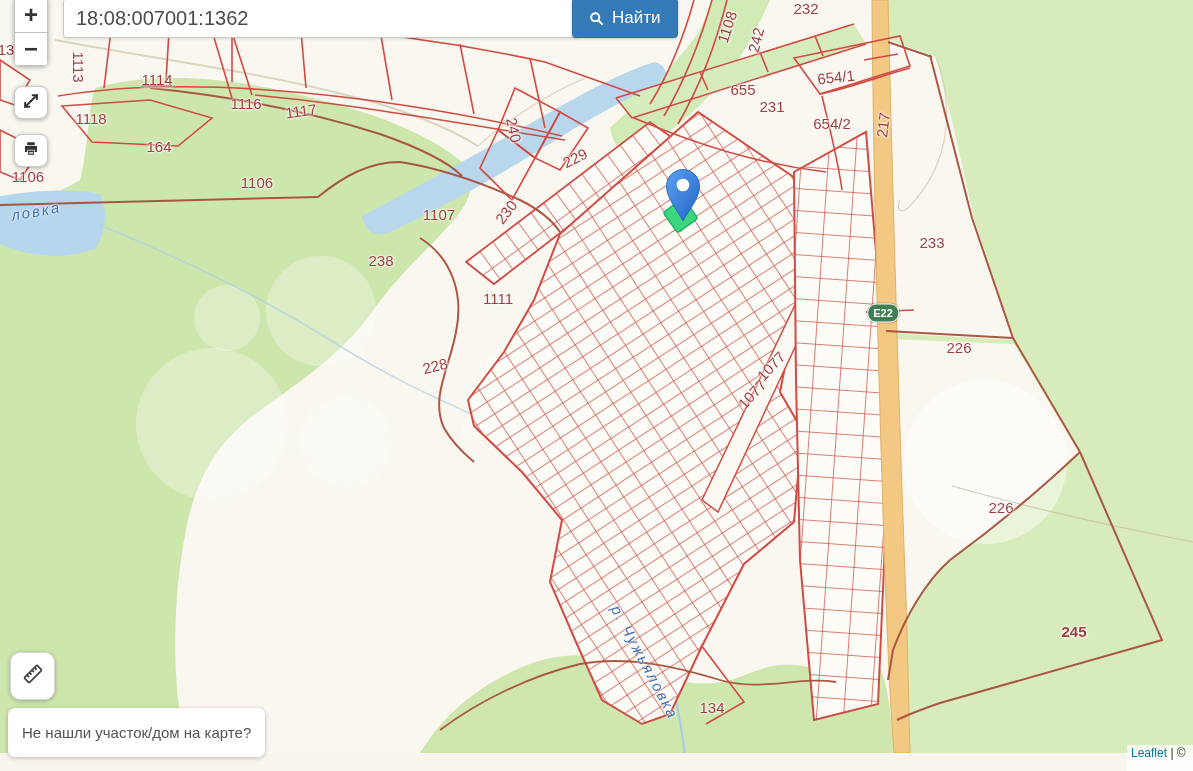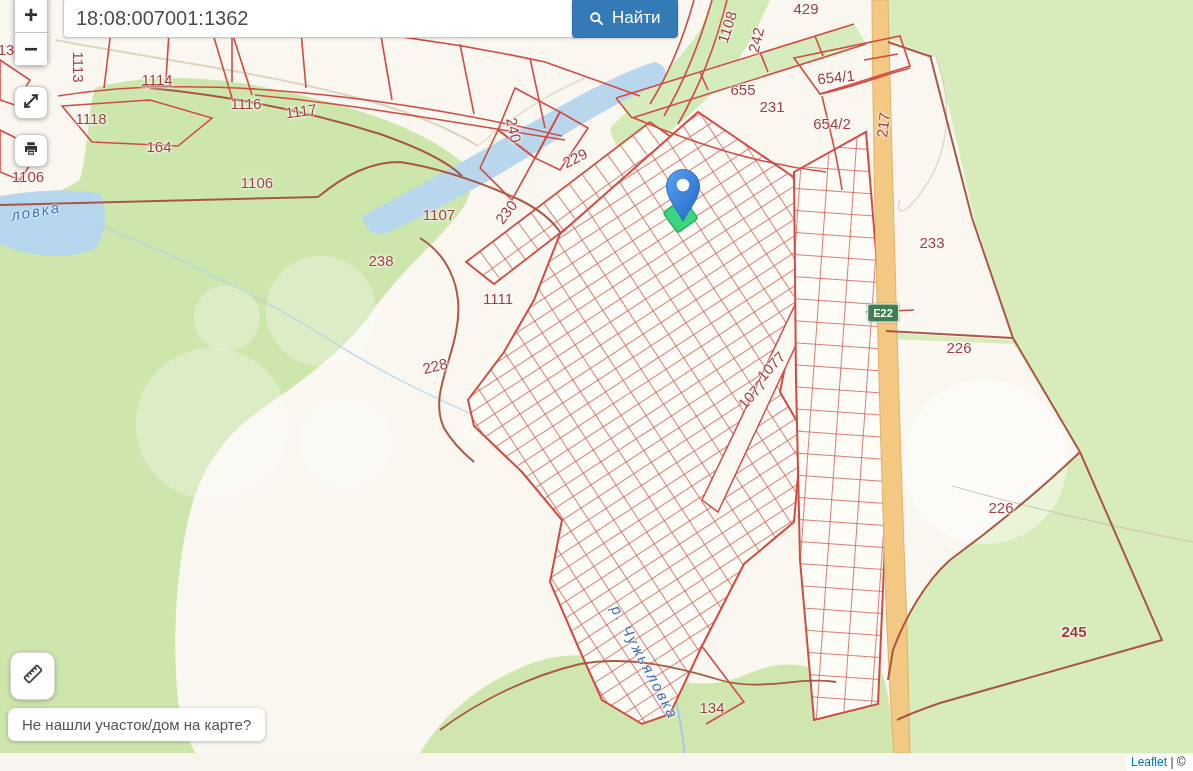--- a/index.html
+++ b/index.html
@@ -8,21 +8,21 @@
   svg text{font-family:"Liberation Sans", sans-serif;}
 
   
   #label-layer{position:absolute;inset:0;pointer-events:none;}
   .plabel{position:absolute;font-size:15px;color:#9e3e3e;white-space:nowrap;
     text-shadow:0 0 2px #fff,0 0 3px #fff,0 0 4px #fff;transform-origin:center;}
   .rlabel{position:absolute;font-size:15px;font-style:italic;color:#3f6fb5;letter-spacing:2px;
     white-space:nowrap;text-shadow:0 0 2px #fff,0 0 3px #fff;transform-origin:center;}
   .road-badge{position:absolute;left:883px;top:313px;transform:translate(-50%,-50%);
     background:#3e7e52;color:#fff;font-size:11px;font-weight:bold;line-height:1;
-    padding:3px 5px;border:1.5px solid #fff;border-radius:3px;box-shadow:0 0 0 1px rgba(0,0,0,.15);}
+    padding:3px 5px;border:1.5px solid #fff;border-radius:9px;box-shadow:0 0 0 1px rgba(0,0,0,.15);}
 
   
   .zoombar{position:absolute;left:14px;top:-2px;width:34px;border-radius:0 0 6px 6px;
     box-shadow:0 1px 5px rgba(0,0,0,.35);overflow:hidden;}
   .zoombar .zbtn{display:block;width:34px;height:34px;background:#fff;border:1px solid #c3c3c3;
     font-size:24px;font-weight:bold;color:#333;text-align:center;line-height:32px;cursor:pointer;box-sizing:border-box;}
   .zoombar .zbtn:first-child{border-bottom:none;}
   .sq-btn{position:absolute;left:14px;width:34px;height:33px;background:#fff;border:1px solid #c9c9c9;
     border-radius:8px;box-shadow:0 1px 4px rgba(0,0,0,.3);display:flex;align-items:center;justify-content:center;
     cursor:pointer;box-sizing:border-box;}
@@ -33,24 +33,24 @@
 
   
   .search-input{position:absolute;left:63px;top:-2px;width:490px;height:38px;border:1px solid #c8c8c8;
     border-radius:4px;font-size:20px;color:#4a4a4a;padding:0 12px;background:#fff;outline:none;
     font-family:"Liberation Sans", sans-serif;box-shadow:0 1px 3px rgba(0,0,0,.12);}
   .find-btn{position:absolute;left:572px;top:-2px;height:40px;padding:0 16px;background:#337ab7;border:1px solid #2e6da4;
     border-radius:4px;color:#fff;font-size:17px;display:flex;align-items:center;gap:8px;cursor:pointer;
     font-family:"Liberation Sans", sans-serif;box-shadow:0 1px 3px rgba(0,0,0,.2);}
 
   
-  .help-pill{position:absolute;left:8px;top:708px;height:33px;background:#fff;border-radius:7px;
+  .help-pill{position:absolute;left:8px;top:708px;height:49px;background:#fff;border-radius:7px;
     box-shadow:0 1px 4px rgba(0,0,0,.25);display:flex;align-items:center;padding:0 14px;
     font-size:15px;color:#555;white-space:nowrap;}
-  .attribution{position:absolute;right:0;bottom:0;height:17px;width:62px;overflow:hidden;
+  .attribution{position:absolute;right:0;bottom:0;height:26px;width:62px;overflow:hidden;
     background:rgba(255,255,255,.75);font-size:12px;line-height:17px;padding-left:4px;white-space:nowrap;}
   .attribution a{color:#0078a8;text-decoration:none;cursor:pointer;}
   .attribution .sep{color:#333;}
 </style>
 </head>
 <body>
 
 <div class="viewport">
 
   <svg width="1193" height="771" viewBox="0 0 1193 771" style="position:absolute;inset:0;display:block;">
@@ -196,21 +196,21 @@
       <span class="plabel" style="left: 381px; top: 260px; transform: translate(-50%, -50%) rotate(0deg);">238</span>
       <span class="plabel" style="left: 498px; top: 298px; transform: translate(-50%, -50%) rotate(0deg);">1111</span>
       <span class="plabel" style="left: 435px; top: 366px; transform: translate(-50%, -50%) rotate(-14deg);">228</span>
       <span class="plabel" style="left: 514px; top: 130px; transform: translate(-50%, -50%) rotate(78deg);">240</span>
       <span class="plabel" style="left: 575px; top: 158px; transform: translate(-50%, -50%) rotate(-27deg);">229</span>
       <span class="plabel" style="left: 506px; top: 212px; transform: translate(-50%, -50%) rotate(-52deg);">230</span>
       <span class="plabel" style="left: 743px; top: 89px; transform: translate(-50%, -50%) rotate(0deg);">655</span>
       <span class="plabel" style="left: 772px; top: 106px; transform: translate(-50%, -50%) rotate(0deg);">231</span>
       <span class="plabel" style="left: 836px; top: 77px; transform: translate(-50%, -50%) rotate(-6deg);">654/1</span>
       <span class="plabel" style="left: 832px; top: 123px; transform: translate(-50%, -50%) rotate(0deg);">654/2</span>
-      <span class="plabel" style="left: 806px; top: 8px; transform: translate(-50%, -50%) rotate(0deg);">429</span>
+      <span class="plabel" style="left: 806px; top: 8px; transform: translate(-50%, -50%) rotate(0deg);">232</span>
       <span class="plabel" style="left: 727px; top: 27px; transform: translate(-50%, -50%) rotate(-72deg);">1108</span>
       <span class="plabel" style="left: 756px; top: 40px; transform: translate(-50%, -50%) rotate(-76deg);">242</span>
       <span class="plabel" style="left: 883px; top: 125px; transform: translate(-50%, -50%) rotate(-83deg);">217</span>
       <span class="plabel" style="left: 932px; top: 242px; transform: translate(-50%, -50%) rotate(0deg);">233</span>
       <span class="plabel" style="left: 959px; top: 347px; transform: translate(-50%, -50%) rotate(0deg);">226</span>
       <span class="plabel" style="left: 1001px; top: 507px; transform: translate(-50%, -50%) rotate(0deg);">226</span>
       <span class="plabel" style="left: 1074px; top: 631px; transform: translate(-50%, -50%) rotate(0deg); font-weight: bold;">245</span>
       <span class="plabel" style="left: 771px; top: 366px; transform: translate(-50%, -50%) rotate(-47deg);">1077</span>
       <span class="plabel" style="left: 752px; top: 394px; transform: translate(-50%, -50%) rotate(-47deg);">1077</span>
       <span class="plabel" style="left: 712px; top: 707px; transform: translate(-50%, -50%) rotate(0deg);">134</span>

